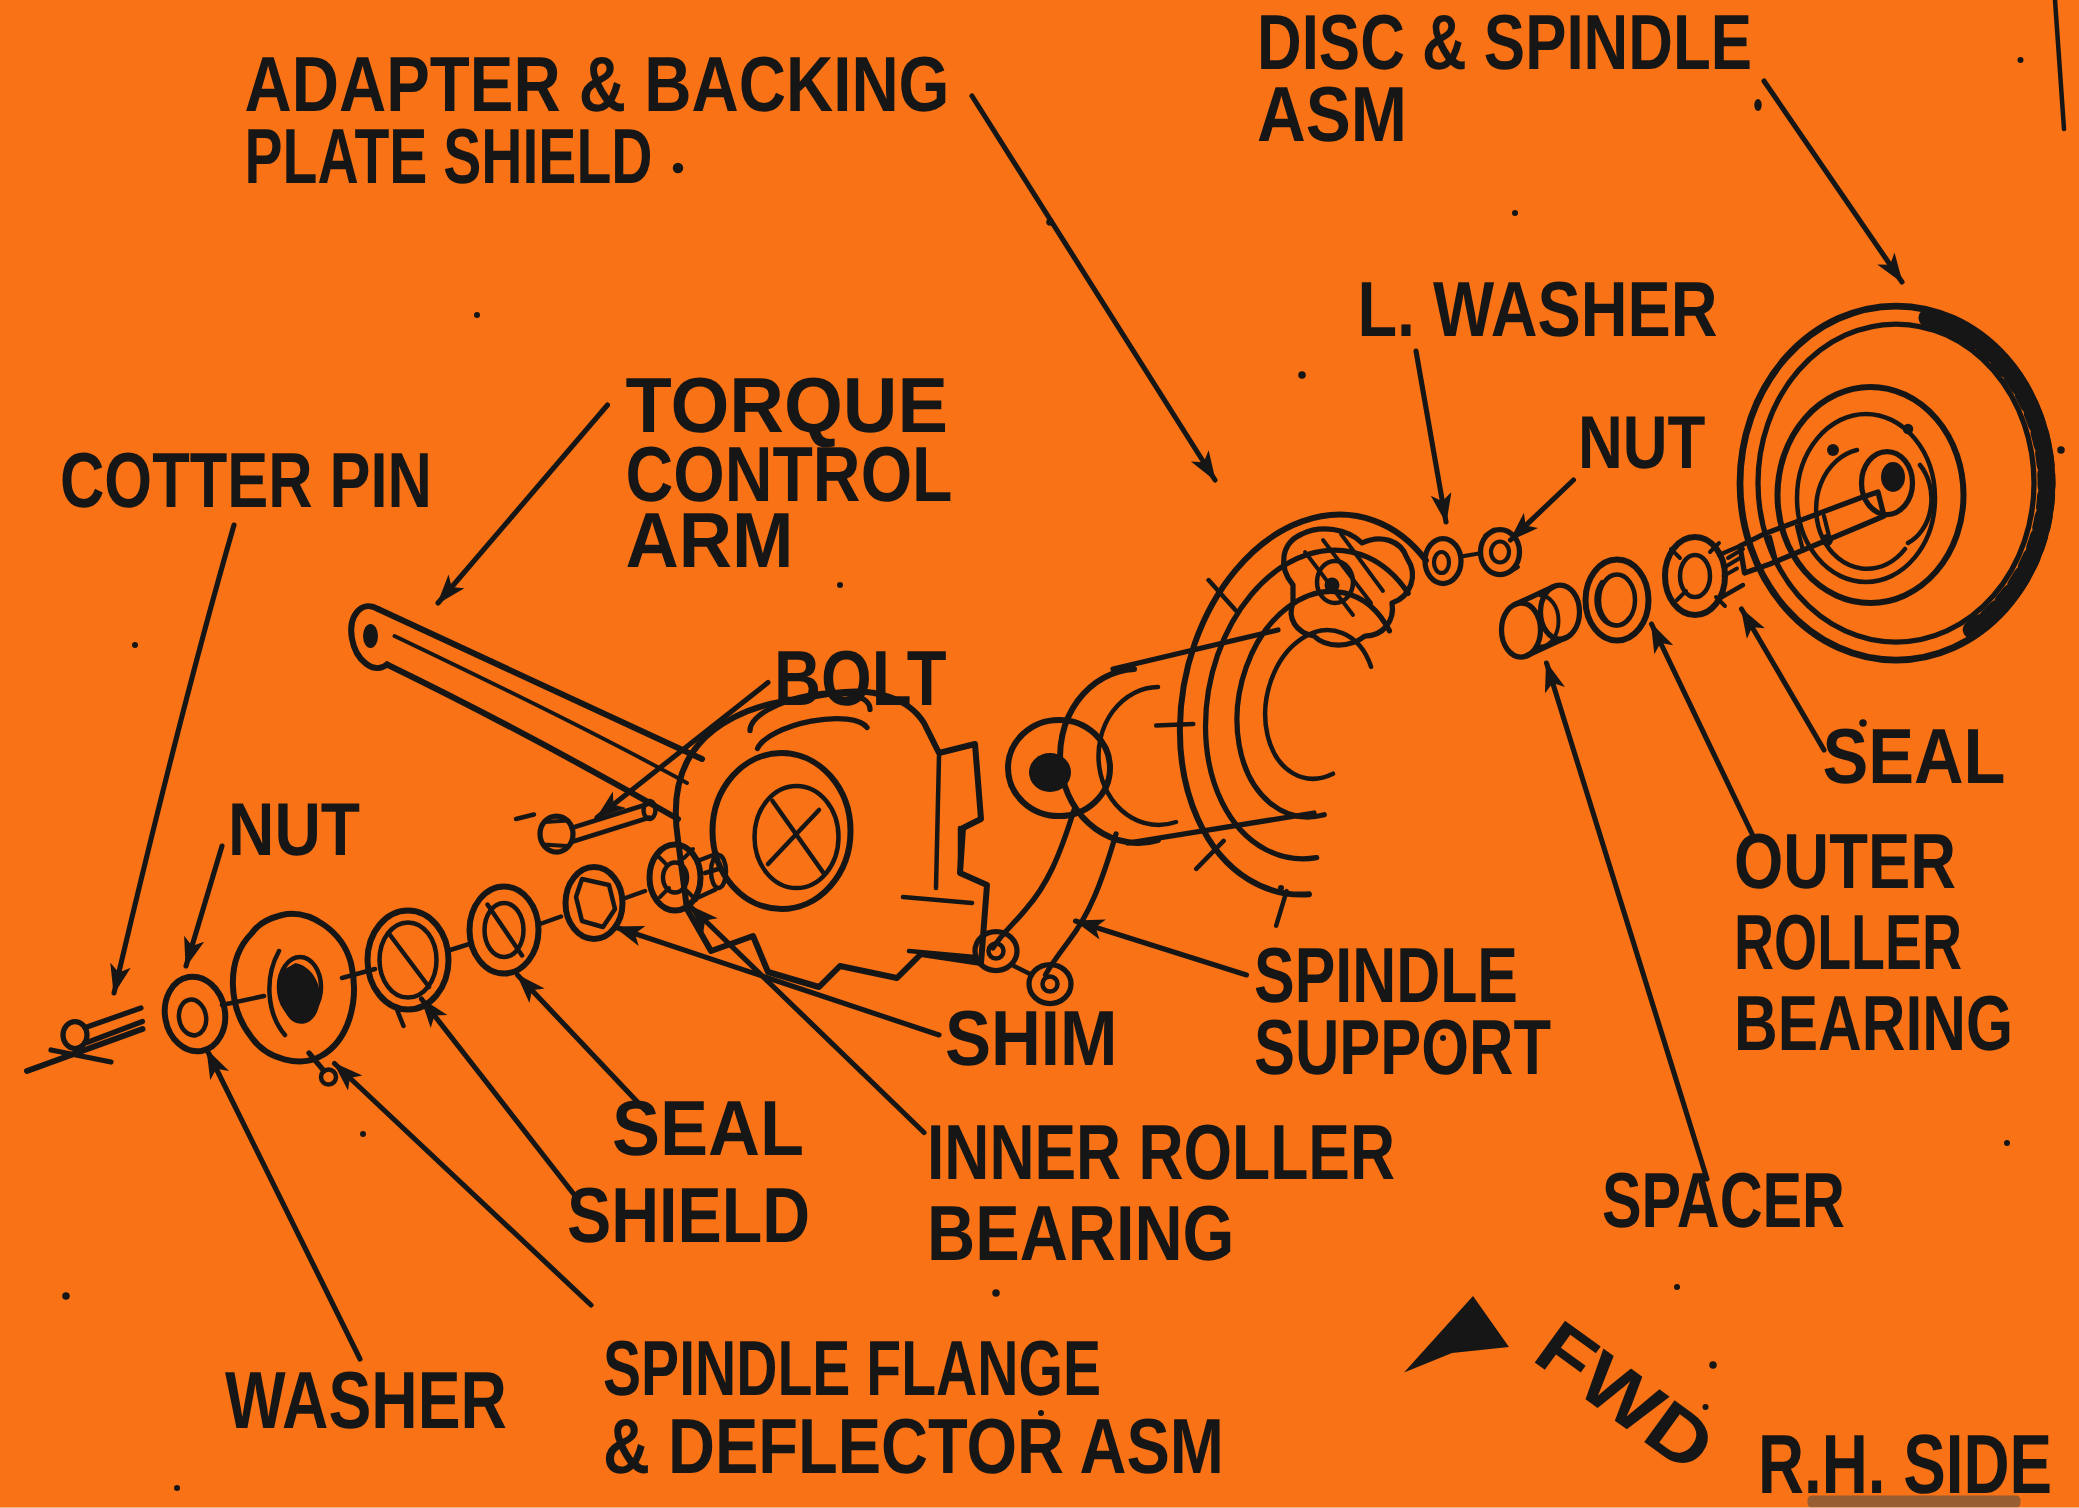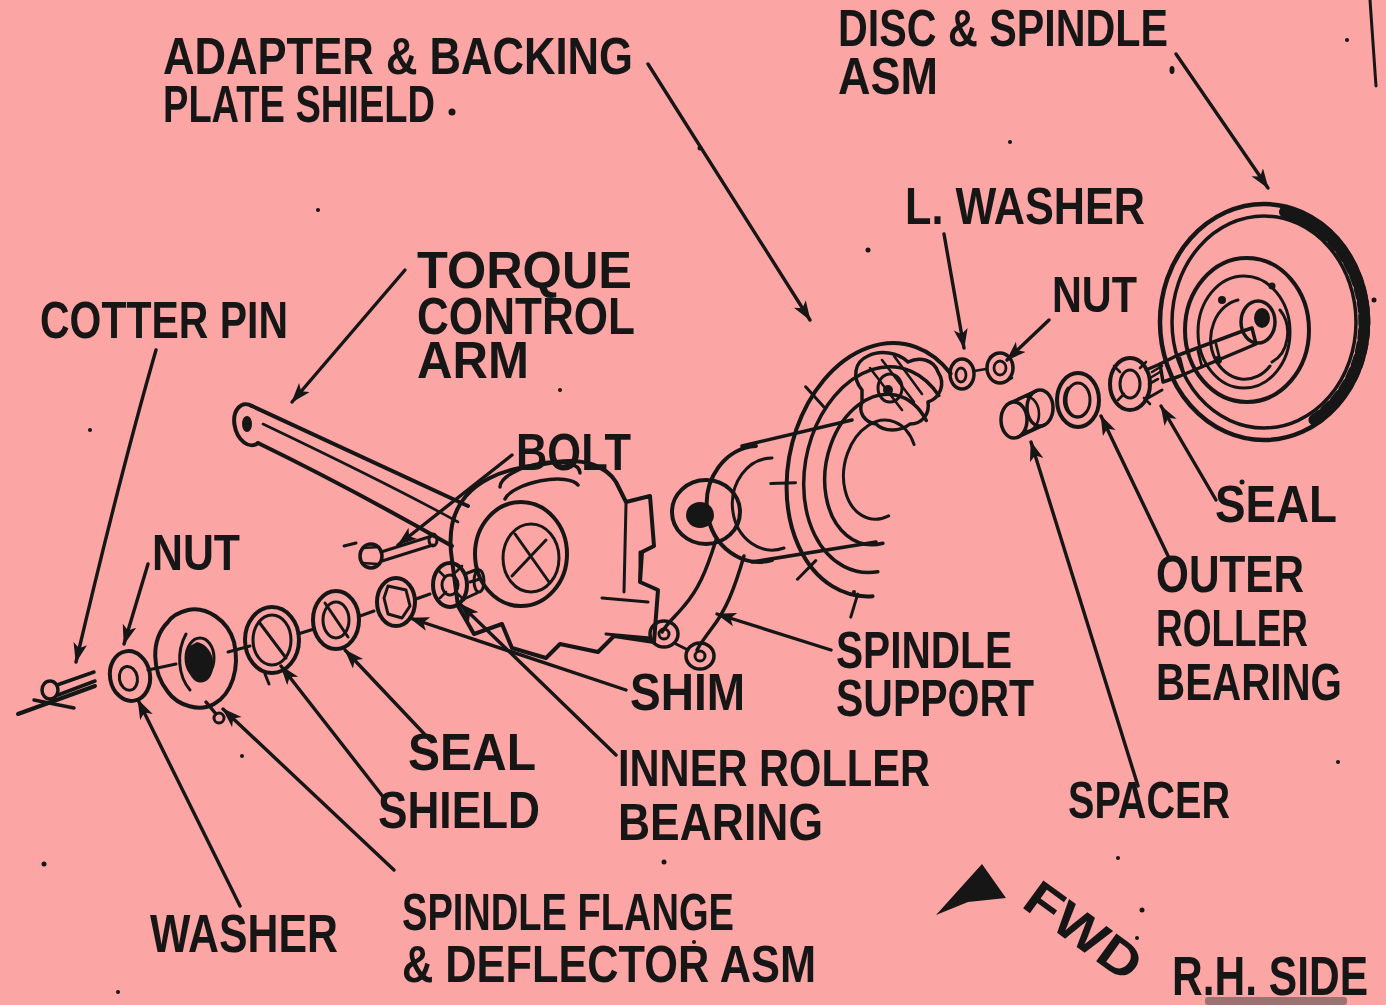--- a/index.html
+++ b/index.html
@@ -1,18 +1,18 @@
 <!DOCTYPE html>
 <html><head>
 <meta charset="utf-8">
 <style>
   html,body{margin:0;padding:0;background:#e8e8e4;}
   .sheet{
     position:relative;width:1386px;height:1005px;margin:0 auto;
-    background:#fca5a5;overflow:hidden;
+    background:#f97316;overflow:hidden;
     font-family:"Liberation Sans", sans-serif;
   }
   svg{display:block;width:1386px;height:1005px;}
   .lbl{
     font-family:"Liberation Sans", sans-serif;
     font-weight:700;
     fill:#161616;
     user-select:none;
   }
   .ink{stroke:#161616;fill:none;stroke-linecap:round;stroke-linejoin:round;}

